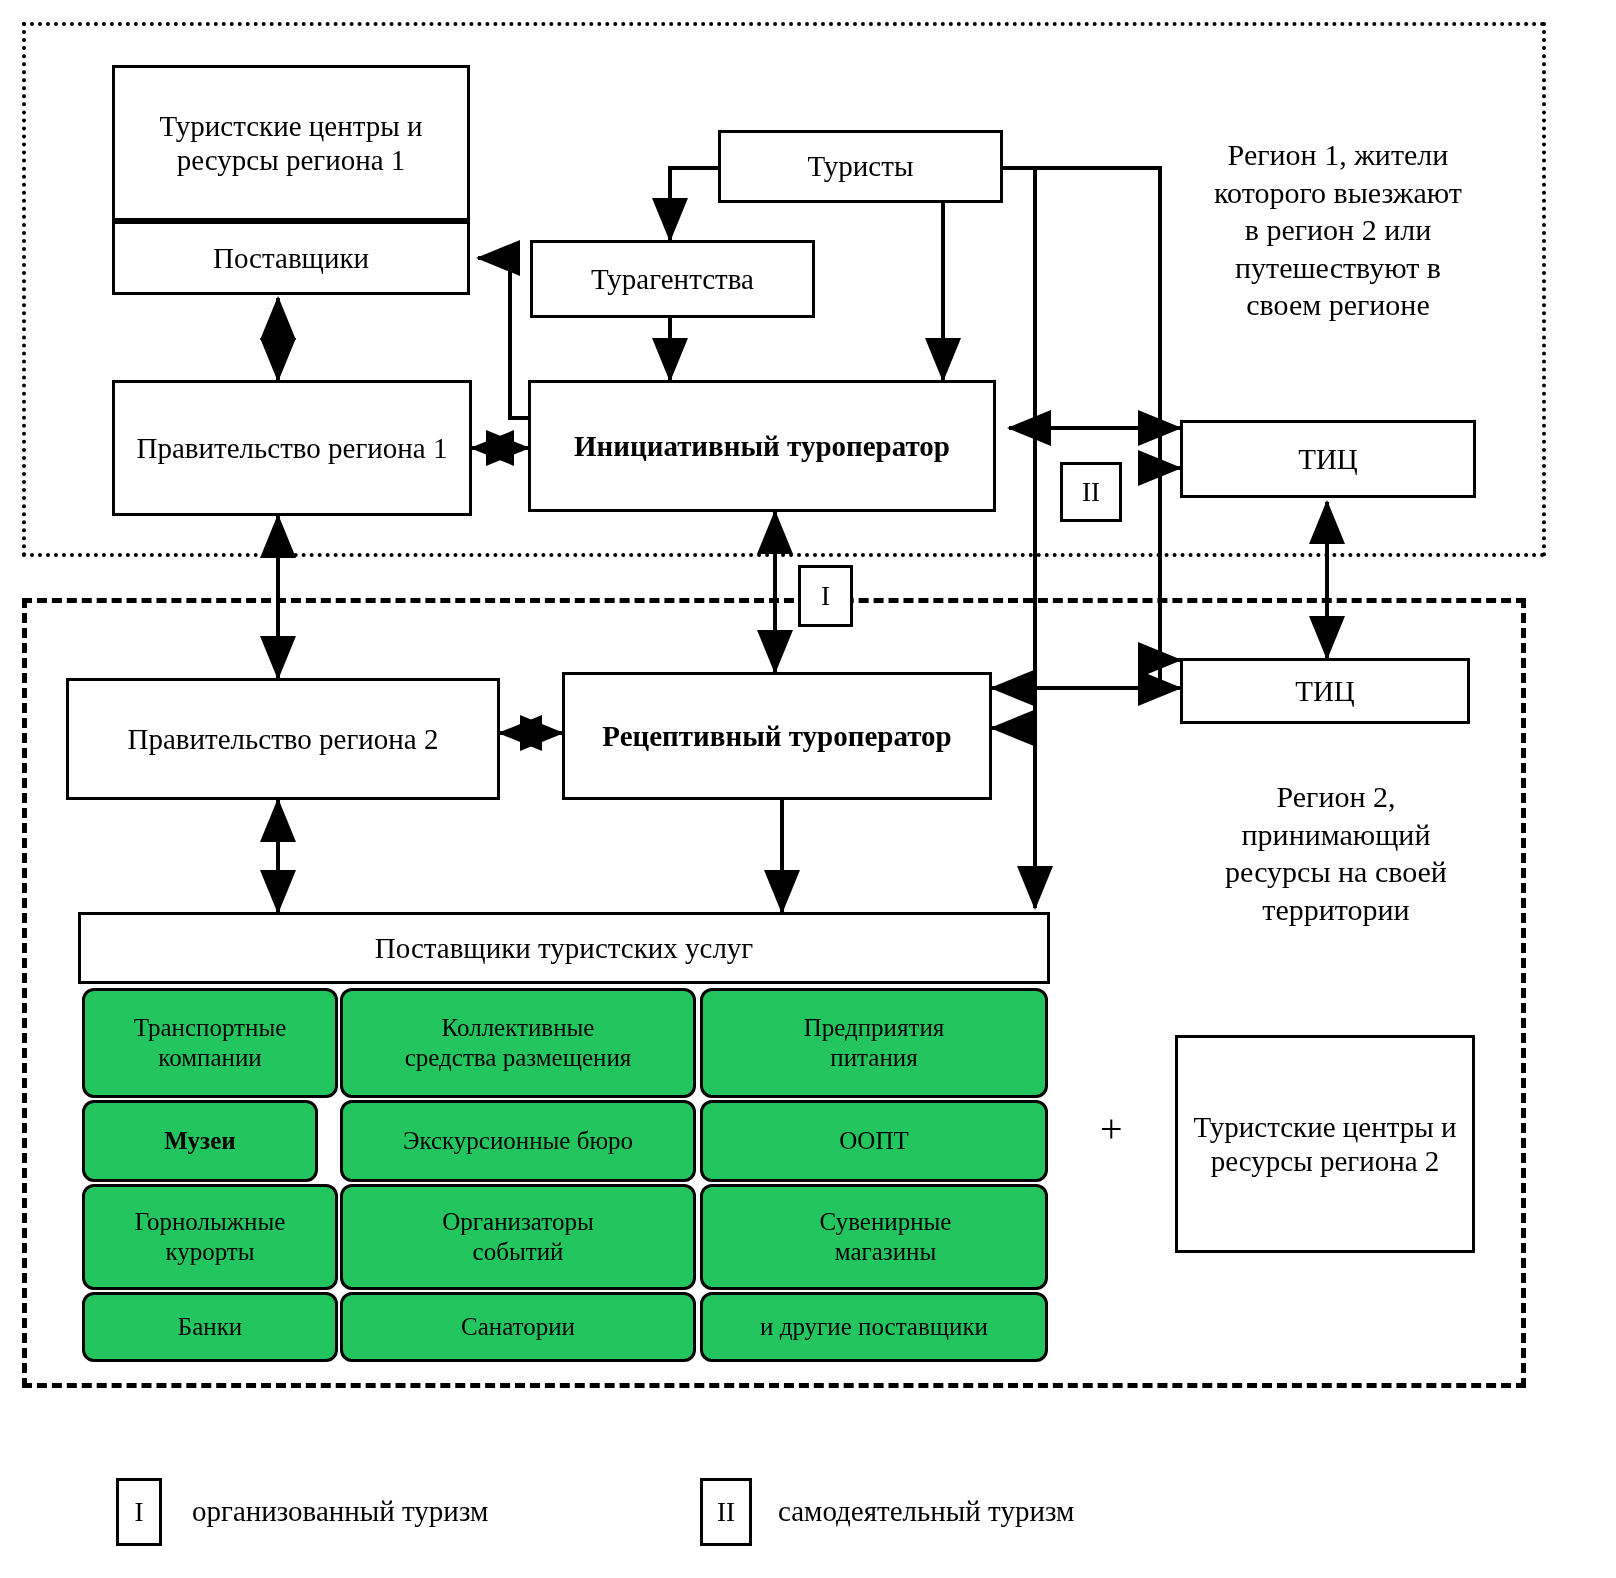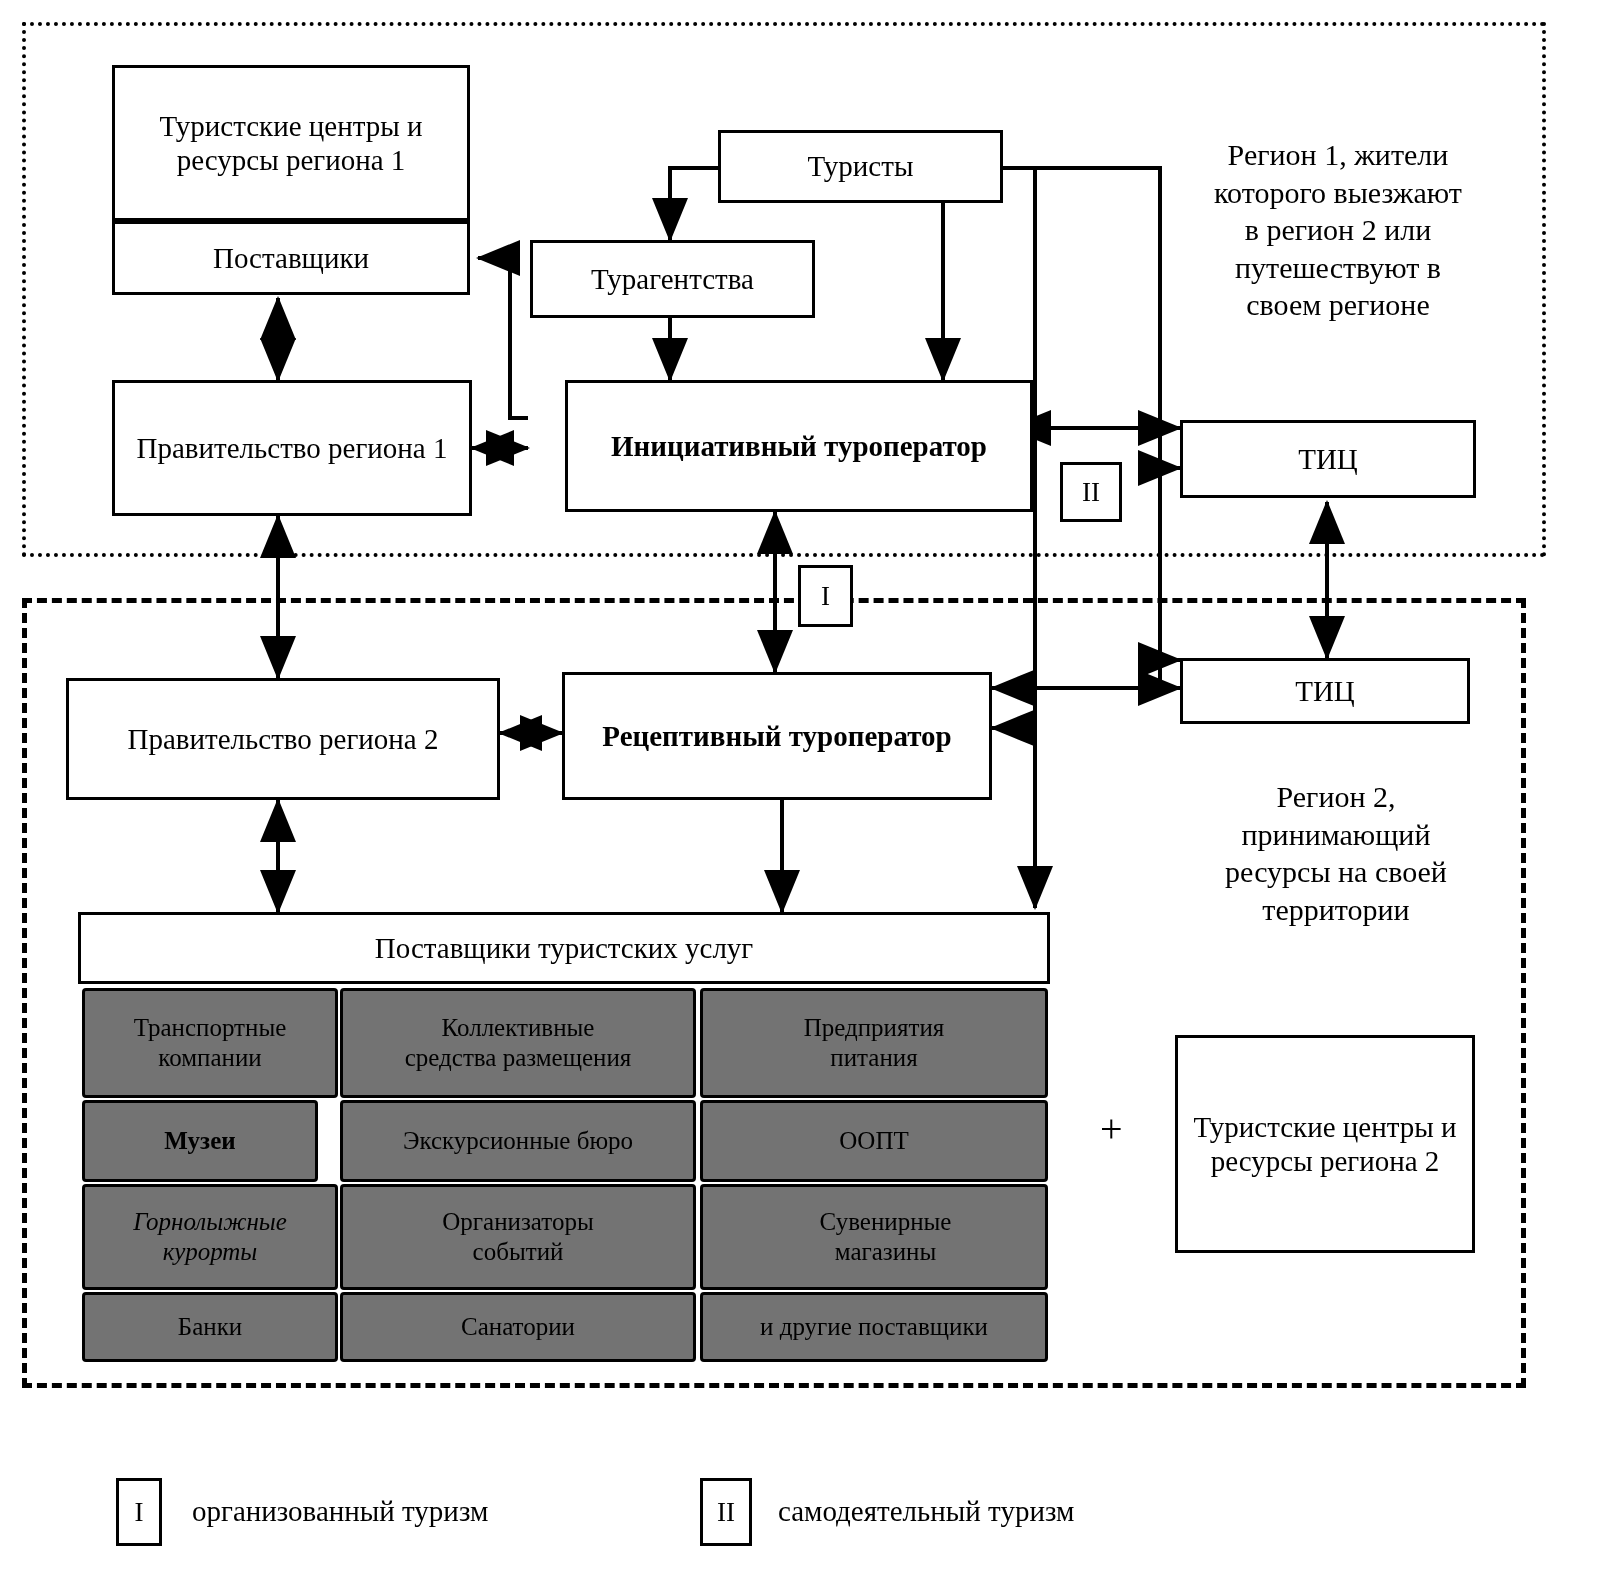--- a/index.html
+++ b/index.html
@@ -42,22 +42,22 @@
     padding: 2px 8px;
     z-index: 5;
   }
   .box.bold {
     font-weight: bold;
   }
   .rbox {
     position: absolute;
     box-sizing: border-box;
     border: 3px solid #000;
-    border-radius: 4px;
-    background: #737373;
+    border-radius: 12px;
+    background: #22c55e;
     display: flex;
     align-items: center;
     justify-content: center;
     text-align: center;
     line-height: 1.2;
     font-size: 25px;
     padding: 2px 6px;
     z-index: 6;
   }
   .tagbox {
@@ -168,21 +168,21 @@
 
   <div class="box" style="left:112px; top:221px; width:358px; height:74px;">Поставщики</div>
 
   <div class="box" style="left:112px; top:380px; width:360px; height:136px;">Правительство
 региона 1</div>
 
   <div class="box" style="left:718px; top:130px; width:285px; height:73px;">Туристы</div>
 
   <div class="box" style="left:530px; top:240px; width:285px; height:78px;">Турагентства</div>
 
-  <div class="box bold" style="left:528px; top:380px; width:468px; height:132px;margin-left:37px;">Инициативный
+  <div class="box bold" style="left:528px; top:380px; width:468px; height:132px;">Инициативный
 туроператор</div>
 
   <div class="box" style="left:1180px; top:420px; width:296px; height:78px;">ТИЦ</div>
 
   <div class="freetext" style="left:1158px; top:96px; width:360px;margin-top:40px;">Регион 1, жители
 которого выезжают
 в регион 2 или
 путешествуют в
 своем регионе</div>
 
@@ -208,21 +208,21 @@
   <div id="supplier-grid">
       <div class="rbox" style="left: 82px; top: 988px; width: 256px; height: 110px; white-space: pre-line;">Транспортные
 компании</div>
       <div class="rbox" style="left: 340px; top: 988px; width: 356px; height: 110px; white-space: pre-line;">Коллективные
 средства размещения</div>
       <div class="rbox" style="left: 700px; top: 988px; width: 348px; height: 110px; white-space: pre-line;">Предприятия
 питания</div>
       <div class="rbox" style="left: 82px; top: 1100px; width: 236px; height: 82px; white-space: pre-line; font-weight: bold;">Музеи</div>
       <div class="rbox" style="left: 340px; top: 1100px; width: 356px; height: 82px; white-space: pre-line;">Экскурсионные бюро</div>
       <div class="rbox" style="left: 700px; top: 1100px; width: 348px; height: 82px; white-space: pre-line;">ООПТ</div>
-      <div class="rbox" style="left: 82px; top: 1184px; width: 256px; height: 106px; white-space: pre-line; font-style: italic;">Горнолыжные
+      <div class="rbox" style="left: 82px; top: 1184px; width: 256px; height: 106px; white-space: pre-line;">Горнолыжные
 курорты</div>
       <div class="rbox" style="left: 340px; top: 1184px; width: 356px; height: 106px; white-space: pre-line;">Организаторы
 событий</div>
       <div class="rbox" style="left: 700px; top: 1184px; width: 348px; height: 106px; white-space: pre-line; padding-left: 29px;">Сувенирные
 магазины</div>
       <div class="rbox" style="left: 82px; top: 1292px; width: 256px; height: 70px; white-space: pre-line;">Банки</div>
       <div class="rbox" style="left: 340px; top: 1292px; width: 356px; height: 70px; white-space: pre-line;">Санатории</div>
       <div class="rbox" style="left: 700px; top: 1292px; width: 348px; height: 70px; white-space: pre-line;">и другие поставщики</div>
     </div>
 

